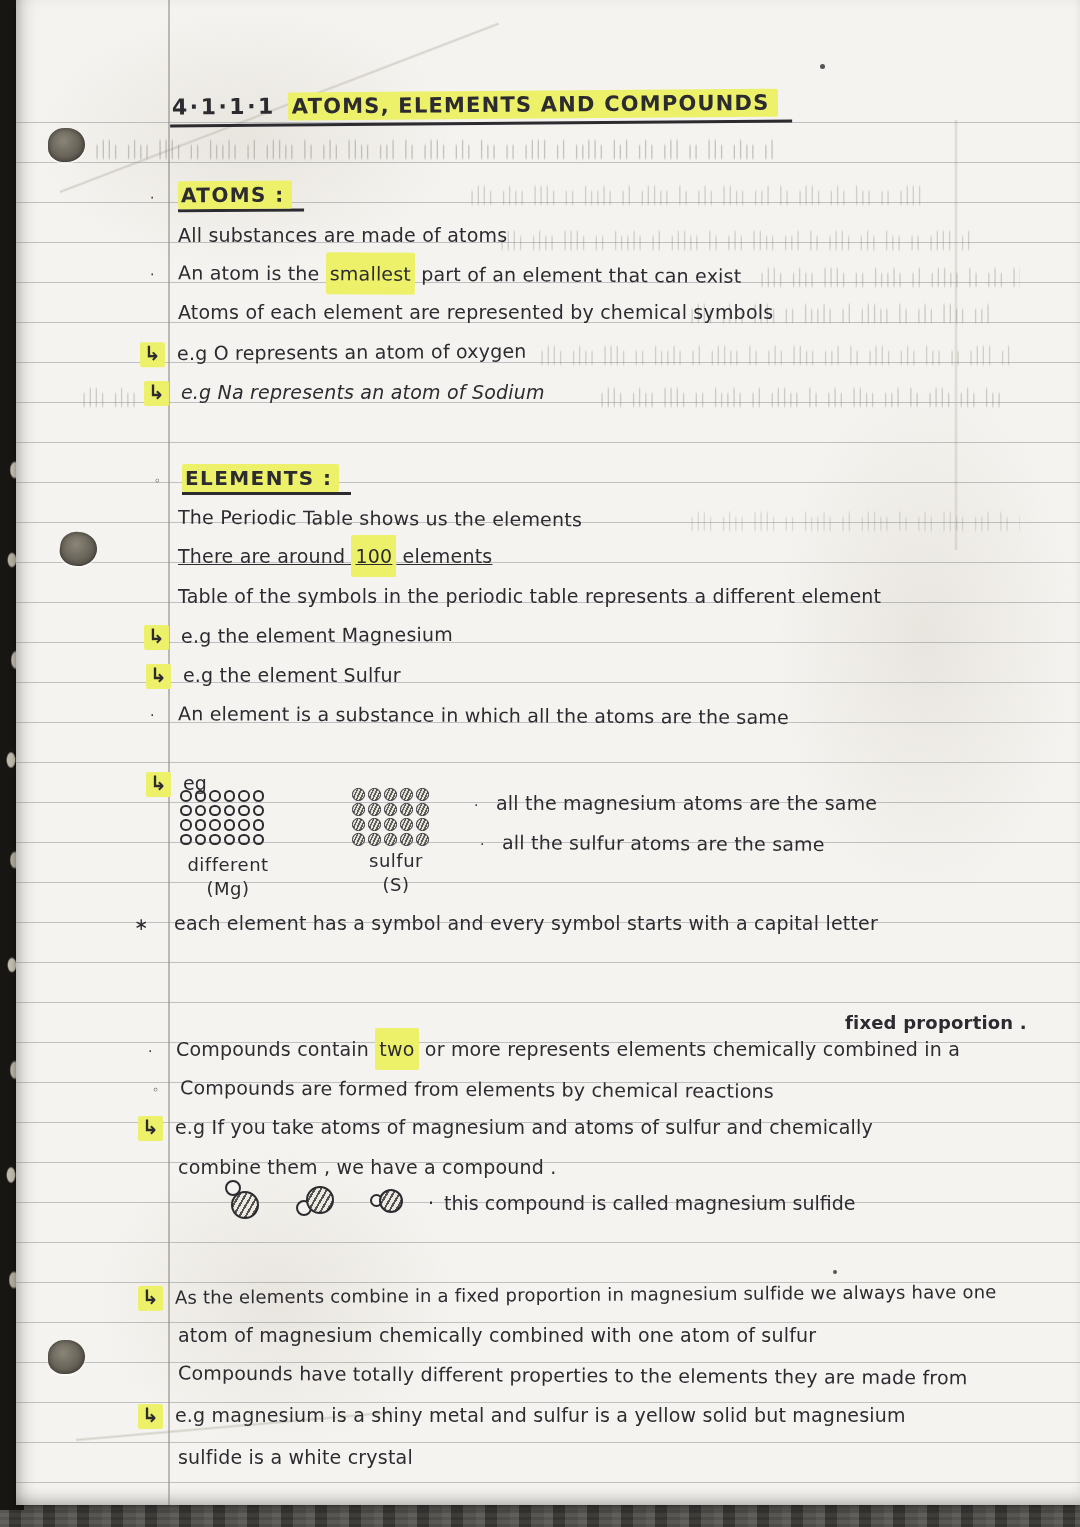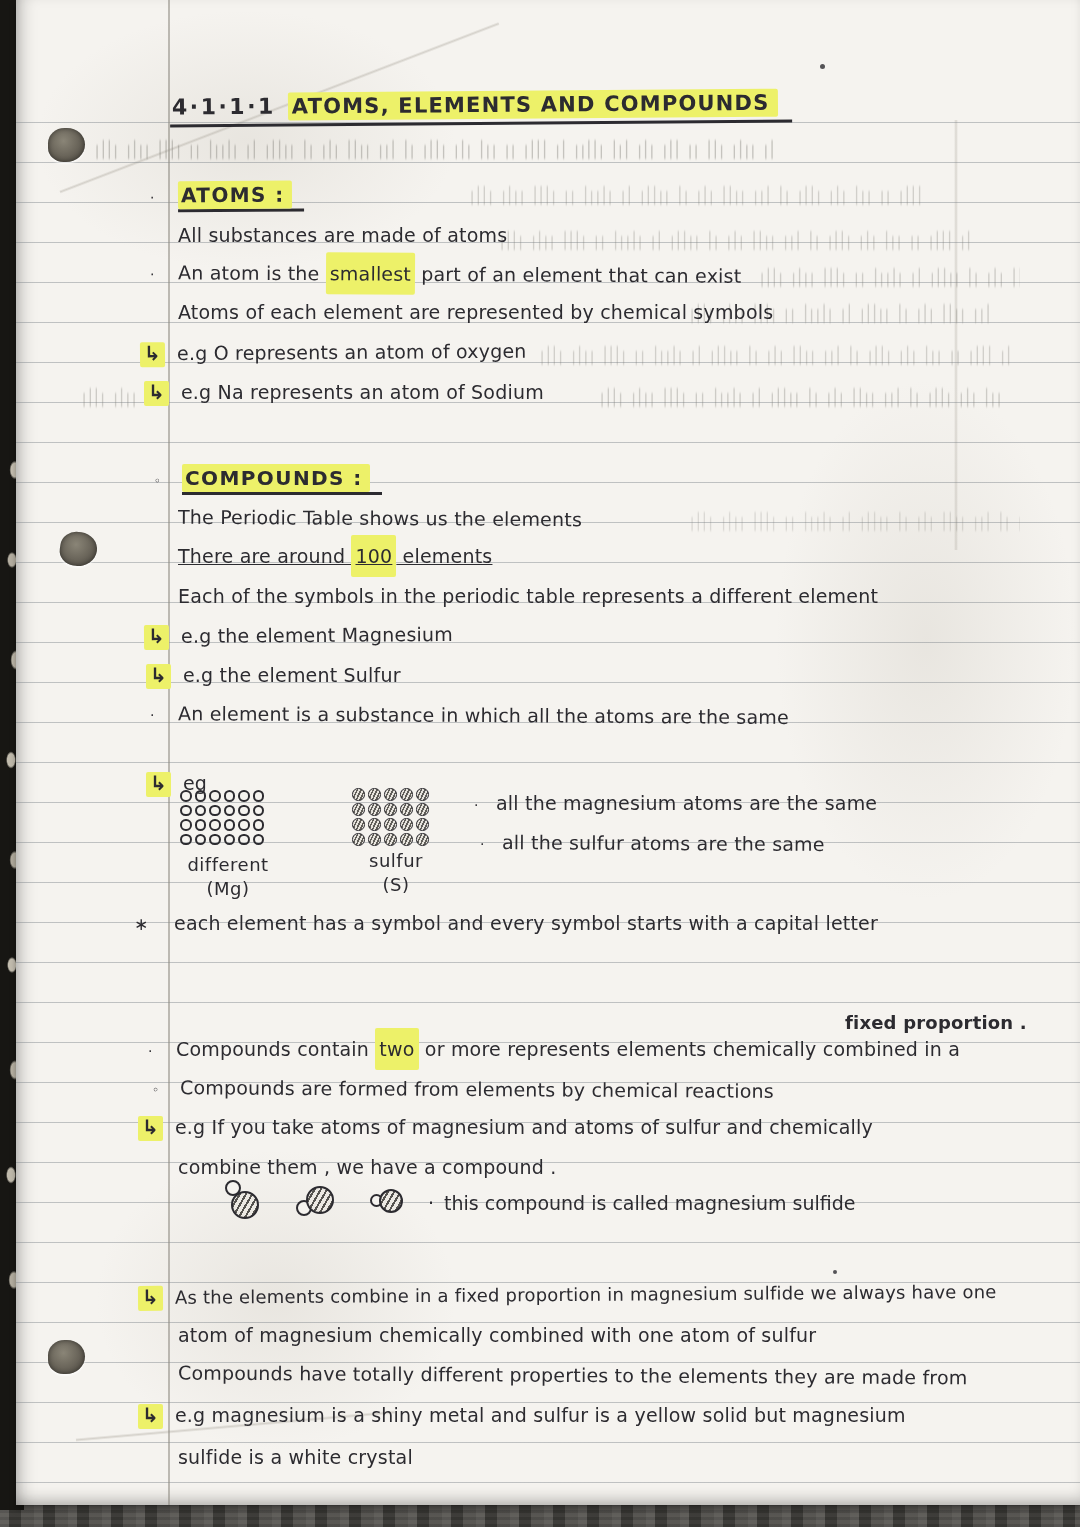--- a/index.html
+++ b/index.html
@@ -148,35 +148,35 @@
   </div>
   <div class="line tR" style="left:134px;top:263px;" data-name="note-line">
     <span class="mk" data-name="bullet-icon">·</span><span>An atom is the </span><span class="hl" data-name="highlighted-word">smallest</span><span> part of an element that can exist</span>
   </div>
   <div class="line" style="left:162px;top:301px;" data-name="note-line">
     <span>Atoms of each element are represented by chemical symbols</span>
   </div>
   <div class="line tL" style="left:124px;top:341px;" data-name="note-line">
     <span class="mk-arrow" data-name="arrow-icon">↳</span><span>e.g O represents an atom of oxygen</span>
   </div>
-  <div class="line" style="left:128px;top:381px;" data-name="note-line">
+  <div class="line" style="left:128px;top:381px;font-style:italic;" data-name="note-line">
     <span class="mk-arrow" data-name="arrow-icon">↳</span><span>e.g Na represents an atom of Sodium</span>
   </div>
 
   <div class="line" style="left:138px;top:466px;" data-name="elements-heading-line">
-    <span class="mk mk-open" data-name="open-bullet-icon">◦</span><span class="sec-head" data-name="section-heading-elements"><span class="hl">COMPOUNDS :</span></span>
+    <span class="mk mk-open" data-name="open-bullet-icon">◦</span><span class="sec-head" data-name="section-heading-elements"><span class="hl">ELEMENTS :</span></span>
   </div>
   <div class="line tR" style="left:162px;top:507px;" data-name="note-line">
     <span>The Periodic Table shows us the elements</span>
   </div>
   <div class="line" style="left:162px;top:545px;text-decoration:underline;" data-name="note-line">
     <span>There are around </span><span class="hl" data-name="highlighted-word">100</span><span> elements</span>
   </div>
   <div class="line" style="left:162px;top:585px;" data-name="note-line">
-    <span>Each of the symbols in the periodic table represents a different element</span>
+    <span>Table of the symbols in the periodic table represents a different element</span>
   </div>
   <div class="line tL" style="left:128px;top:624px;" data-name="note-line">
     <span class="mk-arrow" data-name="arrow-icon">↳</span><span>e.g the element Magnesium</span>
   </div>
   <div class="line" style="left:130px;top:664px;" data-name="note-line">
     <span class="mk-arrow" data-name="arrow-icon">↳</span><span>e.g the element Sulfur</span>
   </div>
   <div class="line tR" style="left:134px;top:704px;" data-name="note-line">
     <span class="mk" data-name="bullet-icon">·</span><span>An element is a substance in which all the atoms are the same</span>
   </div>

